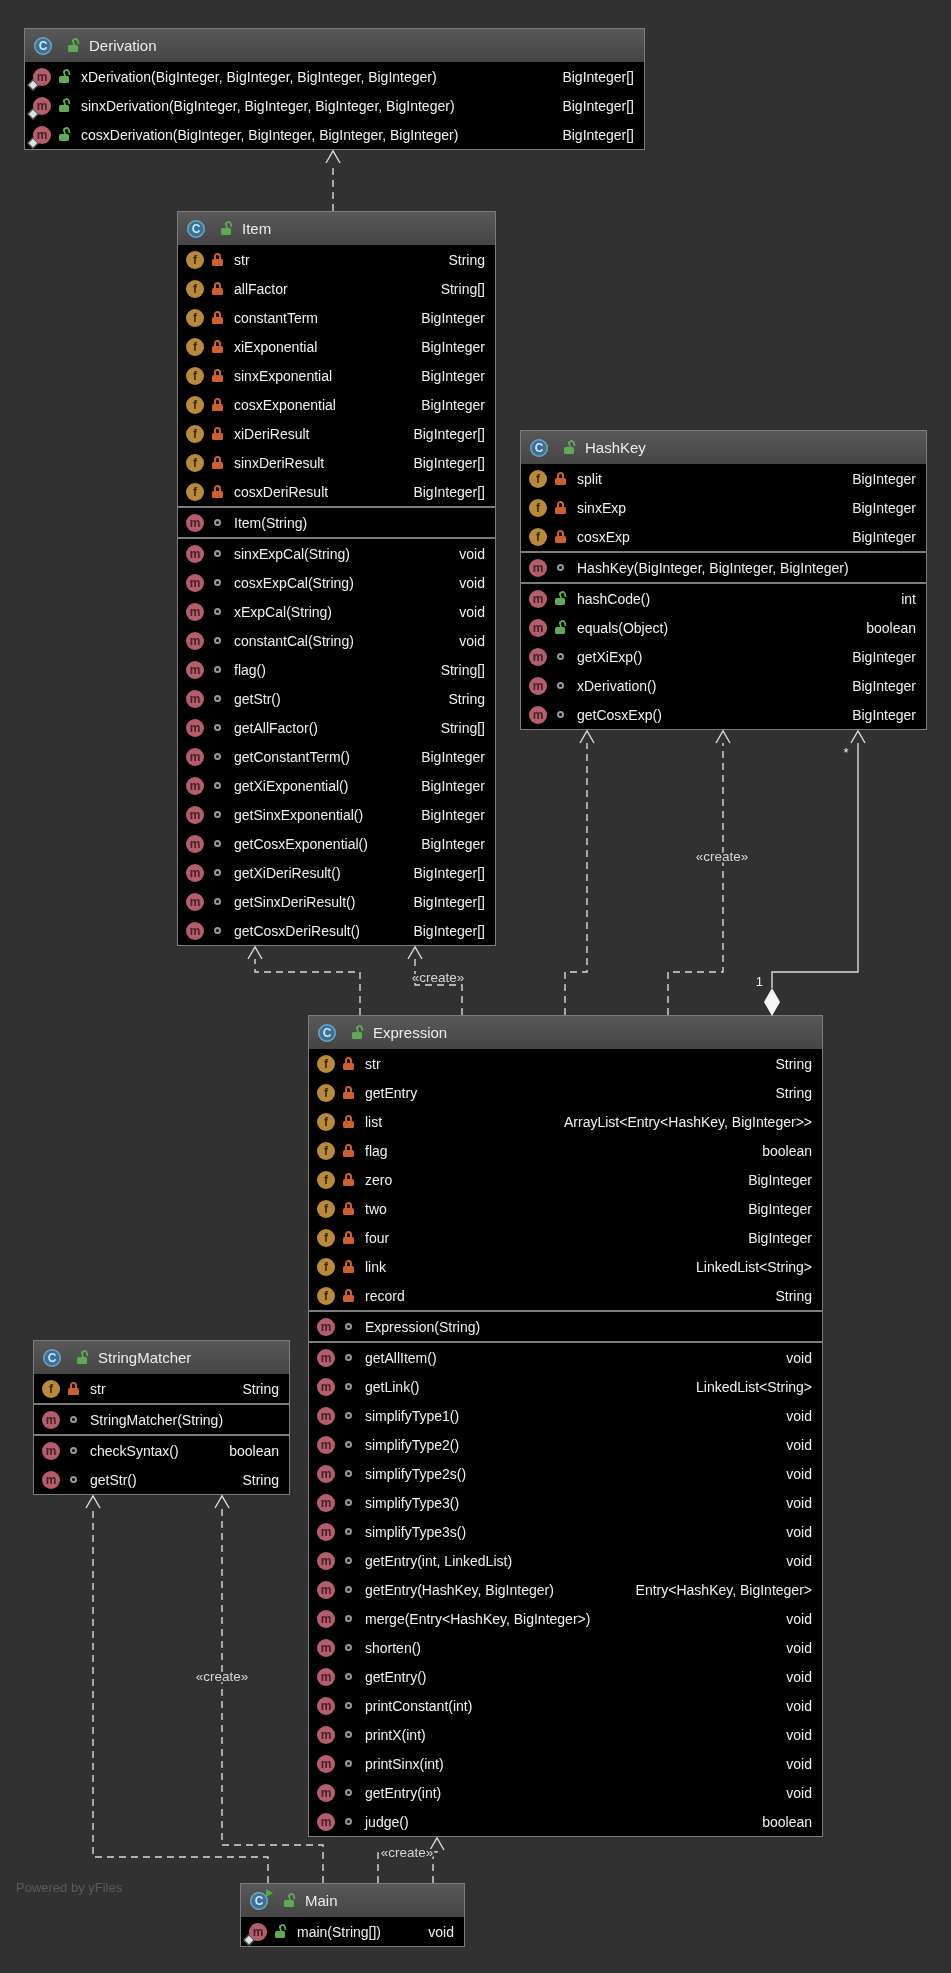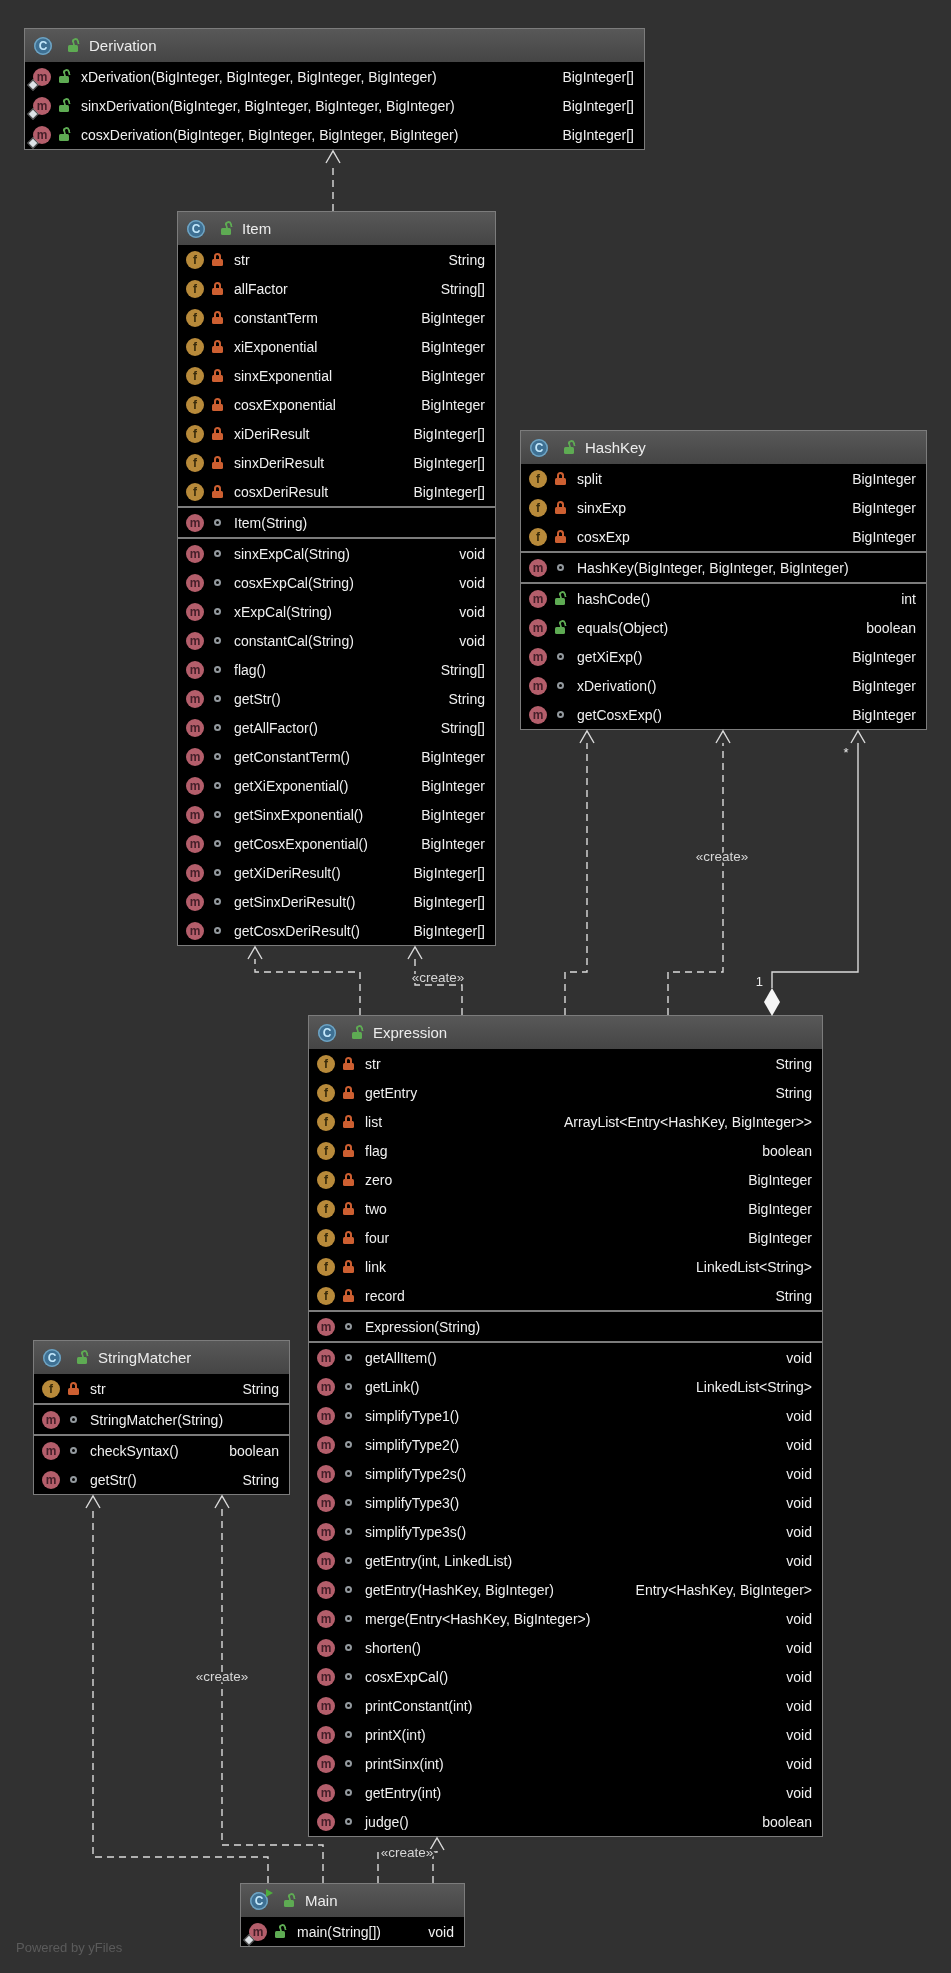--- a/index.html
+++ b/index.html
@@ -35,21 +35,21 @@
   .lk .bd{position:absolute;bottom:0;left:0;width:11px;height:7px;border-radius:1.5px;}
   .lk.closed .sh{border-color:#cd5f31;}
   .lk.closed .bd{background:#cd5f31;}
   .lk.open .sh{border-color:#5eab53;transform:rotate(-16deg);left:3.5px;top:-1px;}
   .lk.open .bd{background:#5eab53;width:10px;}
   .ring{width:7px;height:7px;border:2px solid #93999e;border-radius:50%;box-sizing:border-box;}
 
   .elabel{font:13.5px "Liberation Sans",sans-serif;fill:#d6d6d6;text-anchor:middle;
           paint-order:stroke;stroke:#313131;stroke-width:4px;}
   .emult{font:13px "Liberation Sans",sans-serif;fill:#ececec;}
-  .footer{position:absolute;left:16px;top:1940px;font-size:13px;color:#5b5b5b;}
+  .footer{position:absolute;left:16px;top:1880px;font-size:13px;color:#5b5b5b;}
 </style>
 </head>
 <body>
 
 <div class="canvas">
 
   <div id="nodes">
       <div class="cbox" style="left: 24px; top: 28px; width: 619px;">
         <div class="chdr">
           <span class="cicon">
@@ -775,21 +775,21 @@
             <span class="rname">shorten()</span>
             <span class="rtype">void</span>
           </div>
           <div class="row">
             <span class="micon method">
               <span class="letter">m</span>
             </span>
             <span class="mod">
               <span class="ring"></span>
             </span>
-            <span class="rname">cosxExpCal()</span>
+            <span class="rname">getEntry()</span>
             <span class="rtype">void</span>
           </div>
           <div class="row">
             <span class="micon method">
               <span class="letter">m</span>
             </span>
             <span class="mod">
               <span class="ring"></span>
             </span>
             <span class="rname">printConstant(int)</span>

